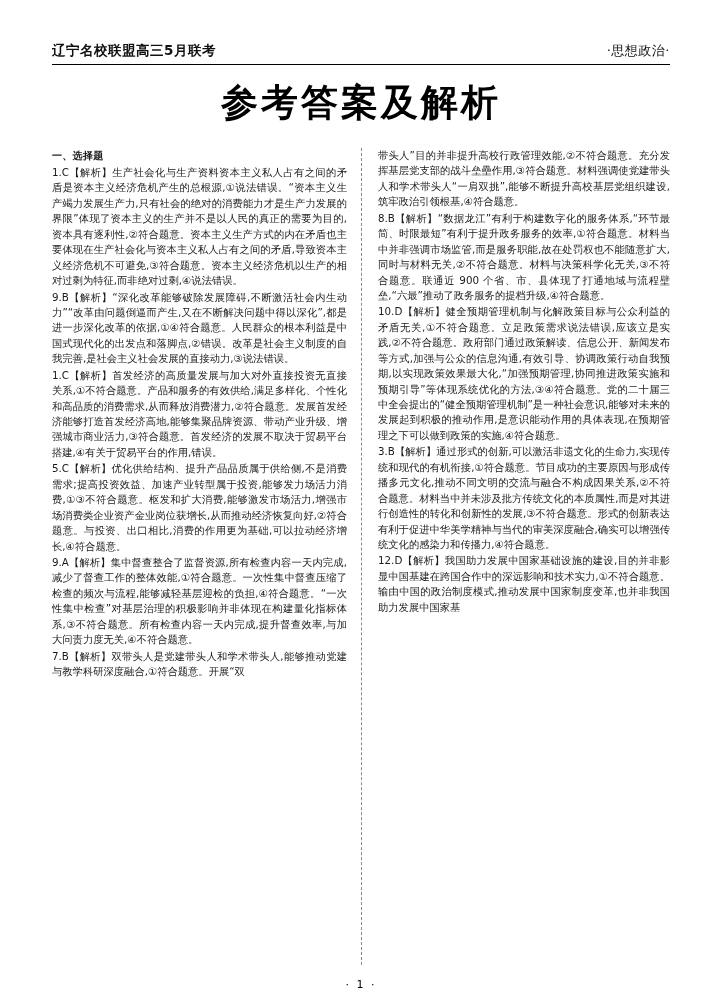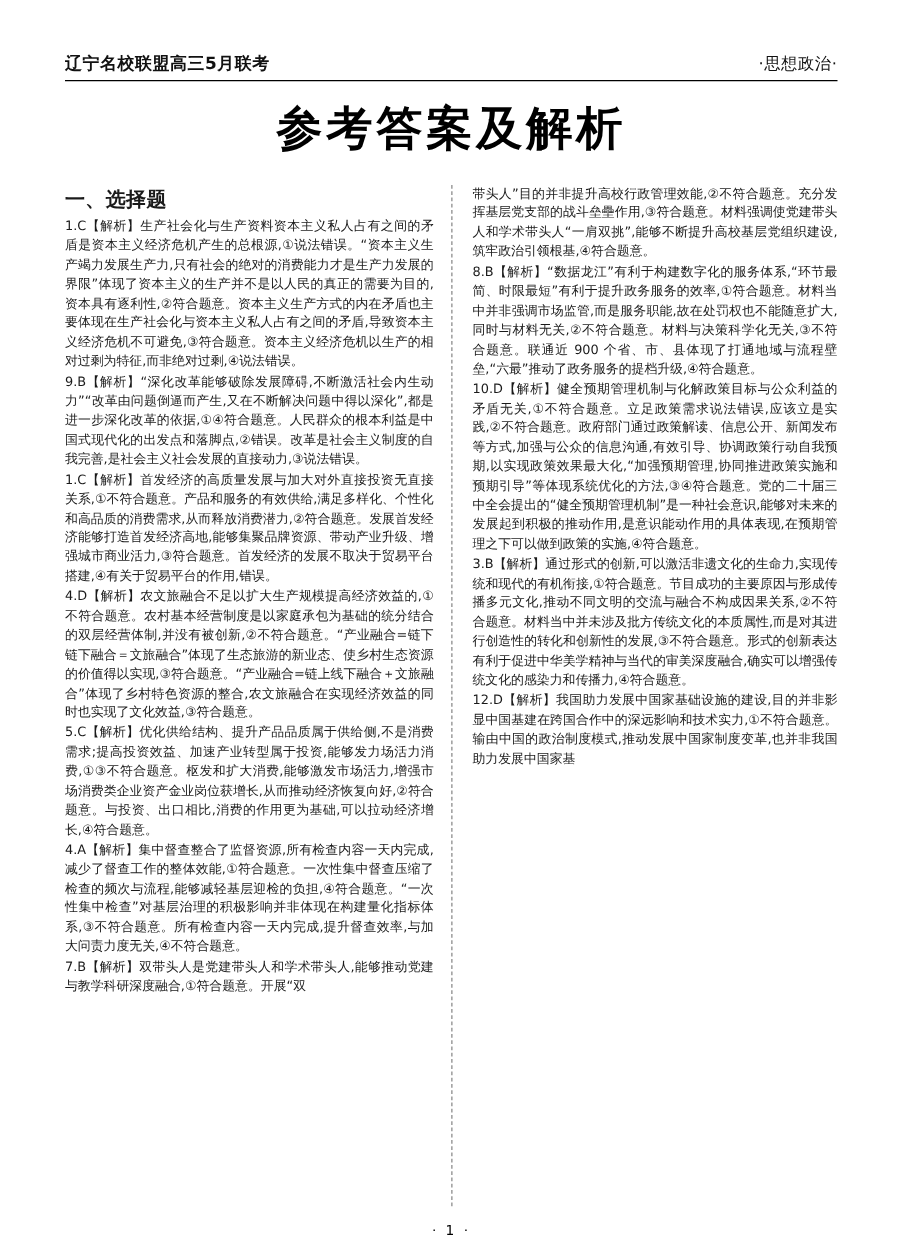--- a/index.html
+++ b/index.html
@@ -82,21 +82,21 @@
   }
   .col.left {
     padding-right: 14px;
   }
   .col.right {
     padding-left: 16px;
     border-left: 1px dashed #888;
   }
   .section-head {
     font-weight: 700;
-    font-size: 16px;
+    font-size: 10px;
     margin: 0 0 2px 0;
     letter-spacing: 0.3px;
   }
   .item {
     margin: 0 0 1px 0;
     text-indent: 0;
   }
   .page-num {
     position: absolute;
     bottom: 14px;
@@ -121,23 +121,22 @@
 
   <div class="doc-title">参考答案及解析</div>
 
   <div class="columns">
 
     <div class="col left">
       <div class="section-head">一、选择题</div>
       <p class="item">1.C【解析】生产社会化与生产资料资本主义私人占有之间的矛盾是资本主义经济危机产生的总根源,①说法错误。“资本主义生产竭力发展生产力,只有社会的绝对的消费能力才是生产力发展的界限”体现了资本主义的生产并不是以人民的真正的需要为目的,资本具有逐利性,②符合题意。资本主义生产方式的内在矛盾也主要体现在生产社会化与资本主义私人占有之间的矛盾,导致资本主义经济危机不可避免,③符合题意。资本主义经济危机以生产的相对过剩为特征,而非绝对过剩,④说法错误。</p>
       <p class="item">9.B【解析】“深化改革能够破除发展障碍,不断激活社会内生动力”“改革由问题倒逼而产生,又在不断解决问题中得以深化”,都是进一步深化改革的依据,①④符合题意。人民群众的根本利益是中国式现代化的出发点和落脚点,②错误。改革是社会主义制度的自我完善,是社会主义社会发展的直接动力,③说法错误。</p>
       <p class="item">1.C【解析】首发经济的高质量发展与加大对外直接投资无直接关系,①不符合题意。产品和服务的有效供给,满足多样化、个性化和高品质的消费需求,从而释放消费潜力,②符合题意。发展首发经济能够打造首发经济高地,能够集聚品牌资源、带动产业升级、增强城市商业活力,③符合题意。首发经济的发展不取决于贸易平台搭建,④有关于贸易平台的作用,错误。</p>
-      <p class="item">4.D【解析】农文旅融合不足以扩大生产规模提高经济效益的,①不符合题意。农村基本经营制度是以家庭承包为基础的统分结合的双层经营体制,并没有被创新,②不符合题意。“产业融合=链下链下融合＝文旅融合”体现了生态旅游的新业态、使乡村生态资源的价值得以实现,③符合题意。“产业融合=链上线下融合＋文旅融合”体现了乡村特色资源的整合,农文旅融合在实现经济效益的同时也实现了文化效益,③符合题意。</p>
       <p class="item">5.C【解析】优化供给结构、提升产品品质属于供给侧,不是消费需求;提高投资效益、加速产业转型属于投资,能够发力场活力消费,①③不符合题意。枢发和扩大消费,能够激发市场活力,增强市场消费类企业资产金业岗位获增长,从而推动经济恢复向好,②符合题意。与投资、出口相比,消费的作用更为基础,可以拉动经济增长,④符合题意。</p>
-      <p class="item">4.A【解析】集中督查整合了监督资源,所有检查内容一天内完成,减少了督查工作的整体效能,①符合题意。一次性集中督查压缩了检查的频次与流程,能够减轻基层迎检的负担,④符合题意。“一次性集中检查”对基层治理的积极影响并非体现在构建量化指标体系,③不符合题意。所有检查内容一天内完成,提升督查效率,与加大问责力度无关,④不符合题意。</p>
+      <p class="item">9.A【解析】集中督查整合了监督资源,所有检查内容一天内完成,减少了督查工作的整体效能,①符合题意。一次性集中督查压缩了检查的频次与流程,能够减轻基层迎检的负担,④符合题意。“一次性集中检查”对基层治理的积极影响并非体现在构建量化指标体系,③不符合题意。所有检查内容一天内完成,提升督查效率,与加大问责力度无关,④不符合题意。</p>
       <p class="item">7.B【解析】双带头人是党建带头人和学术带头人,能够推动党建与教学科研深度融合,①符合题意。开展“双</p>
     </div>
 
     <div class="col right">
       <p class="item">带头人”目的并非提升高校行政管理效能,②不符合题意。充分发挥基层党支部的战斗垒壘作用,③符合题意。材料强调使党建带头人和学术带头人“一肩双挑”,能够不断提升高校基层党组织建设,筑牢政治引领根基,④符合题意。</p>
       <p class="item">8.B【解析】“数据龙江”有利于构建数字化的服务体系,“环节最简、时限最短”有利于提升政务服务的效率,①符合题意。材料当中并非强调市场监管,而是服务职能,故在处罚权也不能随意扩大,同时与材料无关,②不符合题意。材料与决策科学化无关,③不符合题意。联通近 900 个省、市、县体现了打通地域与流程壁垒,“六最”推动了政务服务的提档升级,④符合题意。</p>
       <p class="item">10.D【解析】健全预期管理机制与化解政策目标与公众利益的矛盾无关,①不符合题意。立足政策需求说法错误,应该立是实践,②不符合题意。政府部门通过政策解读、信息公开、新闻发布等方式,加强与公众的信息沟通,有效引导、协调政策行动自我预期,以实现政策效果最大化,“加强预期管理,协同推进政策实施和预期引导”等体现系统优化的方法,③④符合题意。党的二十届三中全会提出的“健全预期管理机制”是一种社会意识,能够对未来的发展起到积极的推动作用,是意识能动作用的具体表现,在预期管理之下可以做到政策的实施,④符合题意。</p>
       <p class="item">3.B【解析】通过形式的创新,可以激活非遗文化的生命力,实现传统和现代的有机衔接,①符合题意。节目成功的主要原因与形成传播多元文化,推动不同文明的交流与融合不构成因果关系,②不符合题意。材料当中并未涉及批方传统文化的本质属性,而是对其进行创造性的转化和创新性的发展,③不符合题意。形式的创新表达有利于促进中华美学精神与当代的审美深度融合,确实可以增强传统文化的感染力和传播力,④符合题意。</p>
       <p class="item">12.D【解析】我国助力发展中国家基础设施的建设,目的并非影显中国基建在跨国合作中的深远影响和技术实力,①不符合题意。输由中国的政治制度模式,推动发展中国家制度变革,也并非我国助力发展中国家基</p>
     </div>

